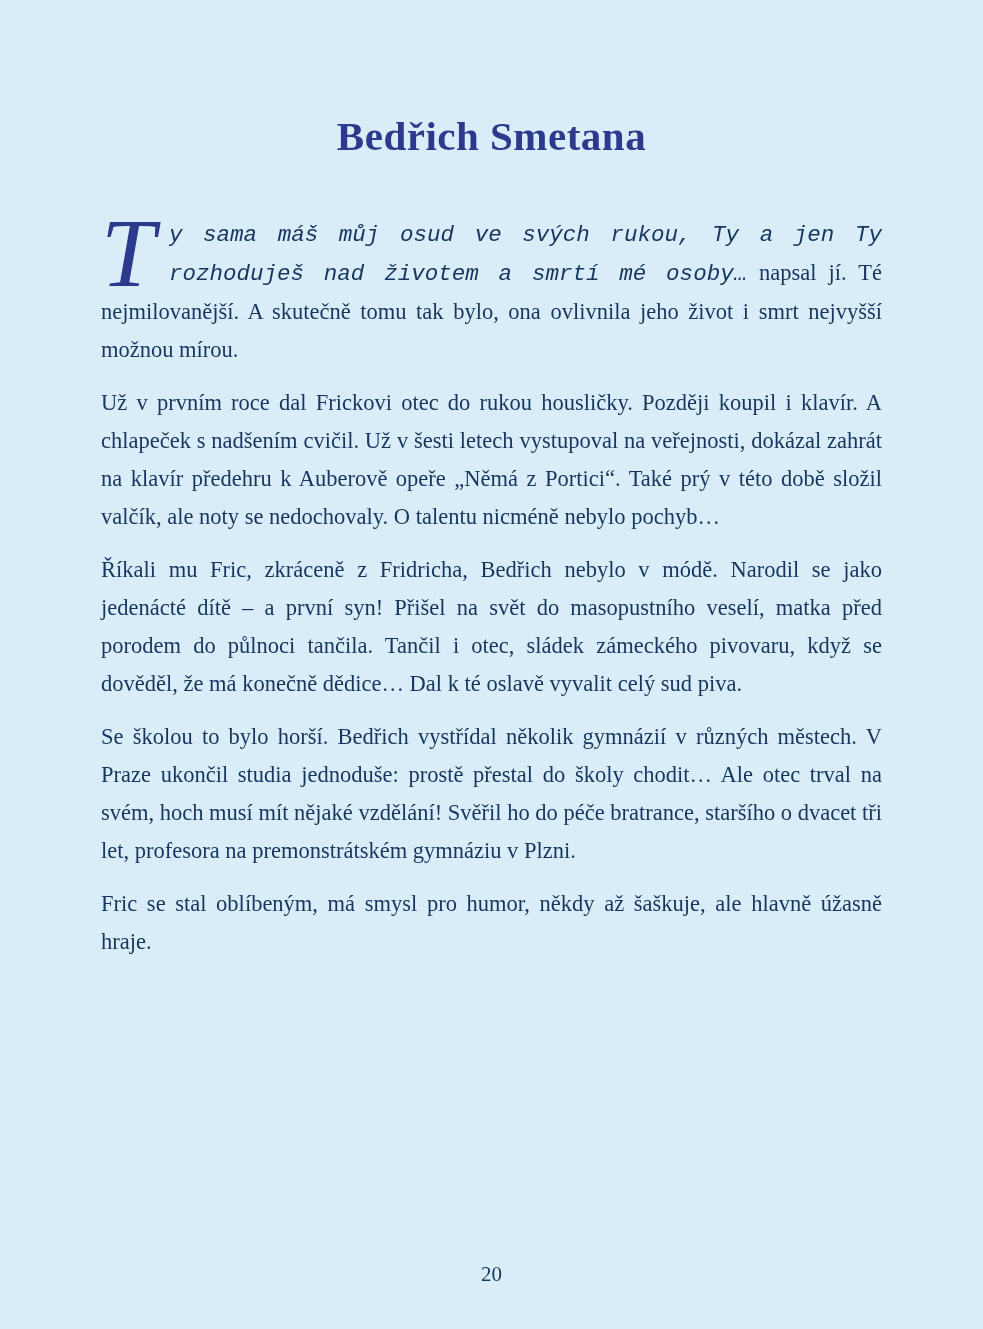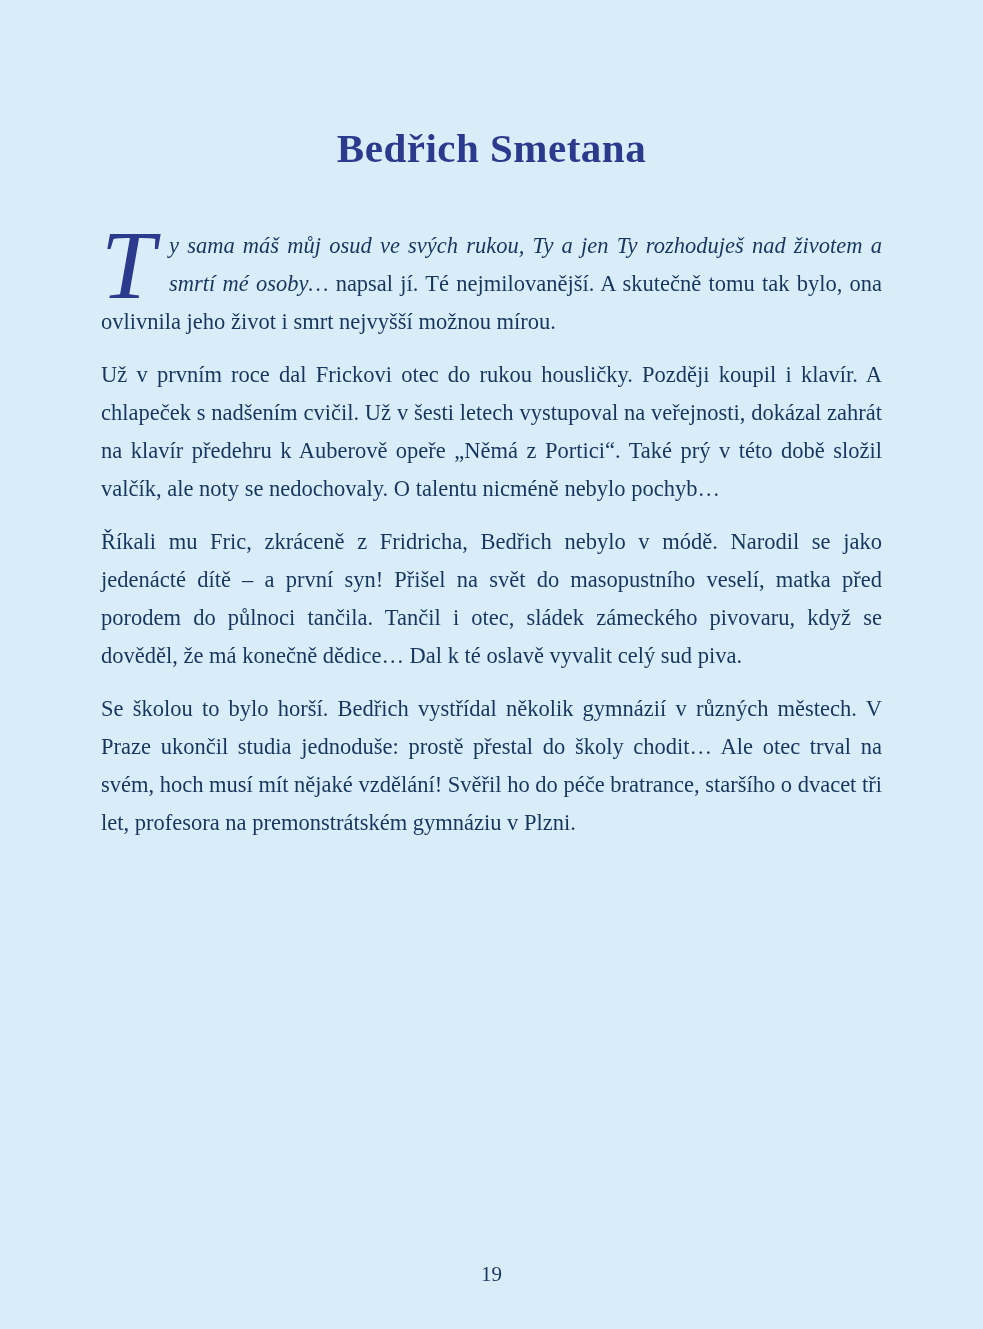--- a/index.html
+++ b/index.html
@@ -13,21 +13,21 @@
   .page {
     position: relative;
     width: 983px;
     height: 1329px;
     box-sizing: border-box;
     padding: 0 101px;
     background: var(--bg, #d9edf8);
     overflow: hidden;
   }
   .title {
-    margin: 12px;
+    margin: 0;
     padding-top: 112px;
     text-align: center;
     font-size: 41px;
     font-weight: 700;
     letter-spacing: 0.5px;
     color: var(--title, #2b3a8c);
   }
   .content {
     margin-top: 55px;
     font-size: 22.5px;
@@ -42,20 +42,21 @@
     float: left;
     font-size: 97px;
     line-height: 74px;
     font-style: italic;
     font-weight: 400;
     color: var(--title, #2b3a8c);
     margin: 2px 14px 0 0;
   }
   .italic {
     font-style: italic;
+    font-family: Liberation Mono, monospace;
   }
   .page-number {
     position: absolute;
     left: 0;
     bottom: 42px;
     width: 100%;
     text-align: center;
     font-size: 21px;
     color: var(--text, #17365d);
   }
@@ -63,15 +64,16 @@
 </head>
 <body>
 
 <div class="page">
   <h1 class="title">Bedřich Smetana</h1>
   <div class="content" id="paragraphs">
       <p class="para"><span class="dropcap">T</span><span class="italic">y sama máš můj osud ve svých rukou, Ty a jen Ty rozhoduješ nad životem a smrtí mé osoby…</span><span> napsal jí. Té nejmilovanější. A skutečně tomu tak bylo, ona ovlivnila jeho život i smrt nejvyšší možnou mírou.</span></p>
       <p class="para"><span>Už v prvním roce dal Frickovi otec do rukou housličky. Později koupil i klavír. A chlapeček s nadšením cvičil. Už v šesti letech vystupoval na veřejnosti, dokázal zahrát na klavír předehru k Auberově opeře „Němá z Portici“. Také prý v této době složil valčík, ale noty se nedochovaly. O talentu nicméně nebylo pochyb…</span></p>
       <p class="para"><span>Říkali mu Fric, zkráceně z Fridricha, Bedřich nebylo v módě. Narodil se jako jedenácté dítě – a první syn! Přišel na svět do masopustního veselí, matka před porodem do půlnoci tančila. Tančil i otec, sládek zámeckého pivovaru, když se dověděl, že má konečně dědice… Dal k té oslavě vyvalit celý sud piva.</span></p>
       <p class="para"><span>Se školou to bylo horší. Bedřich vystřídal několik gymnázií v různých městech. V Praze ukončil studia jednoduše: prostě přestal do školy chodit… Ale otec trval na svém, hoch musí mít nějaké vzdělání! Svěřil ho do péče bratrance, staršího o dvacet tři let, profesora na premonstrátském gymnáziu v Plzni.</span></p>
+      <p class="para"><span>Fric se stal oblíbeným, má smysl pro humor, někdy až šaškuje, ale hlavně úžasně hraje.</span></p>
     </div>
-  <div class="page-number">19</div>
+  <div class="page-number">20</div>
 </div>
 
 </body></html>

